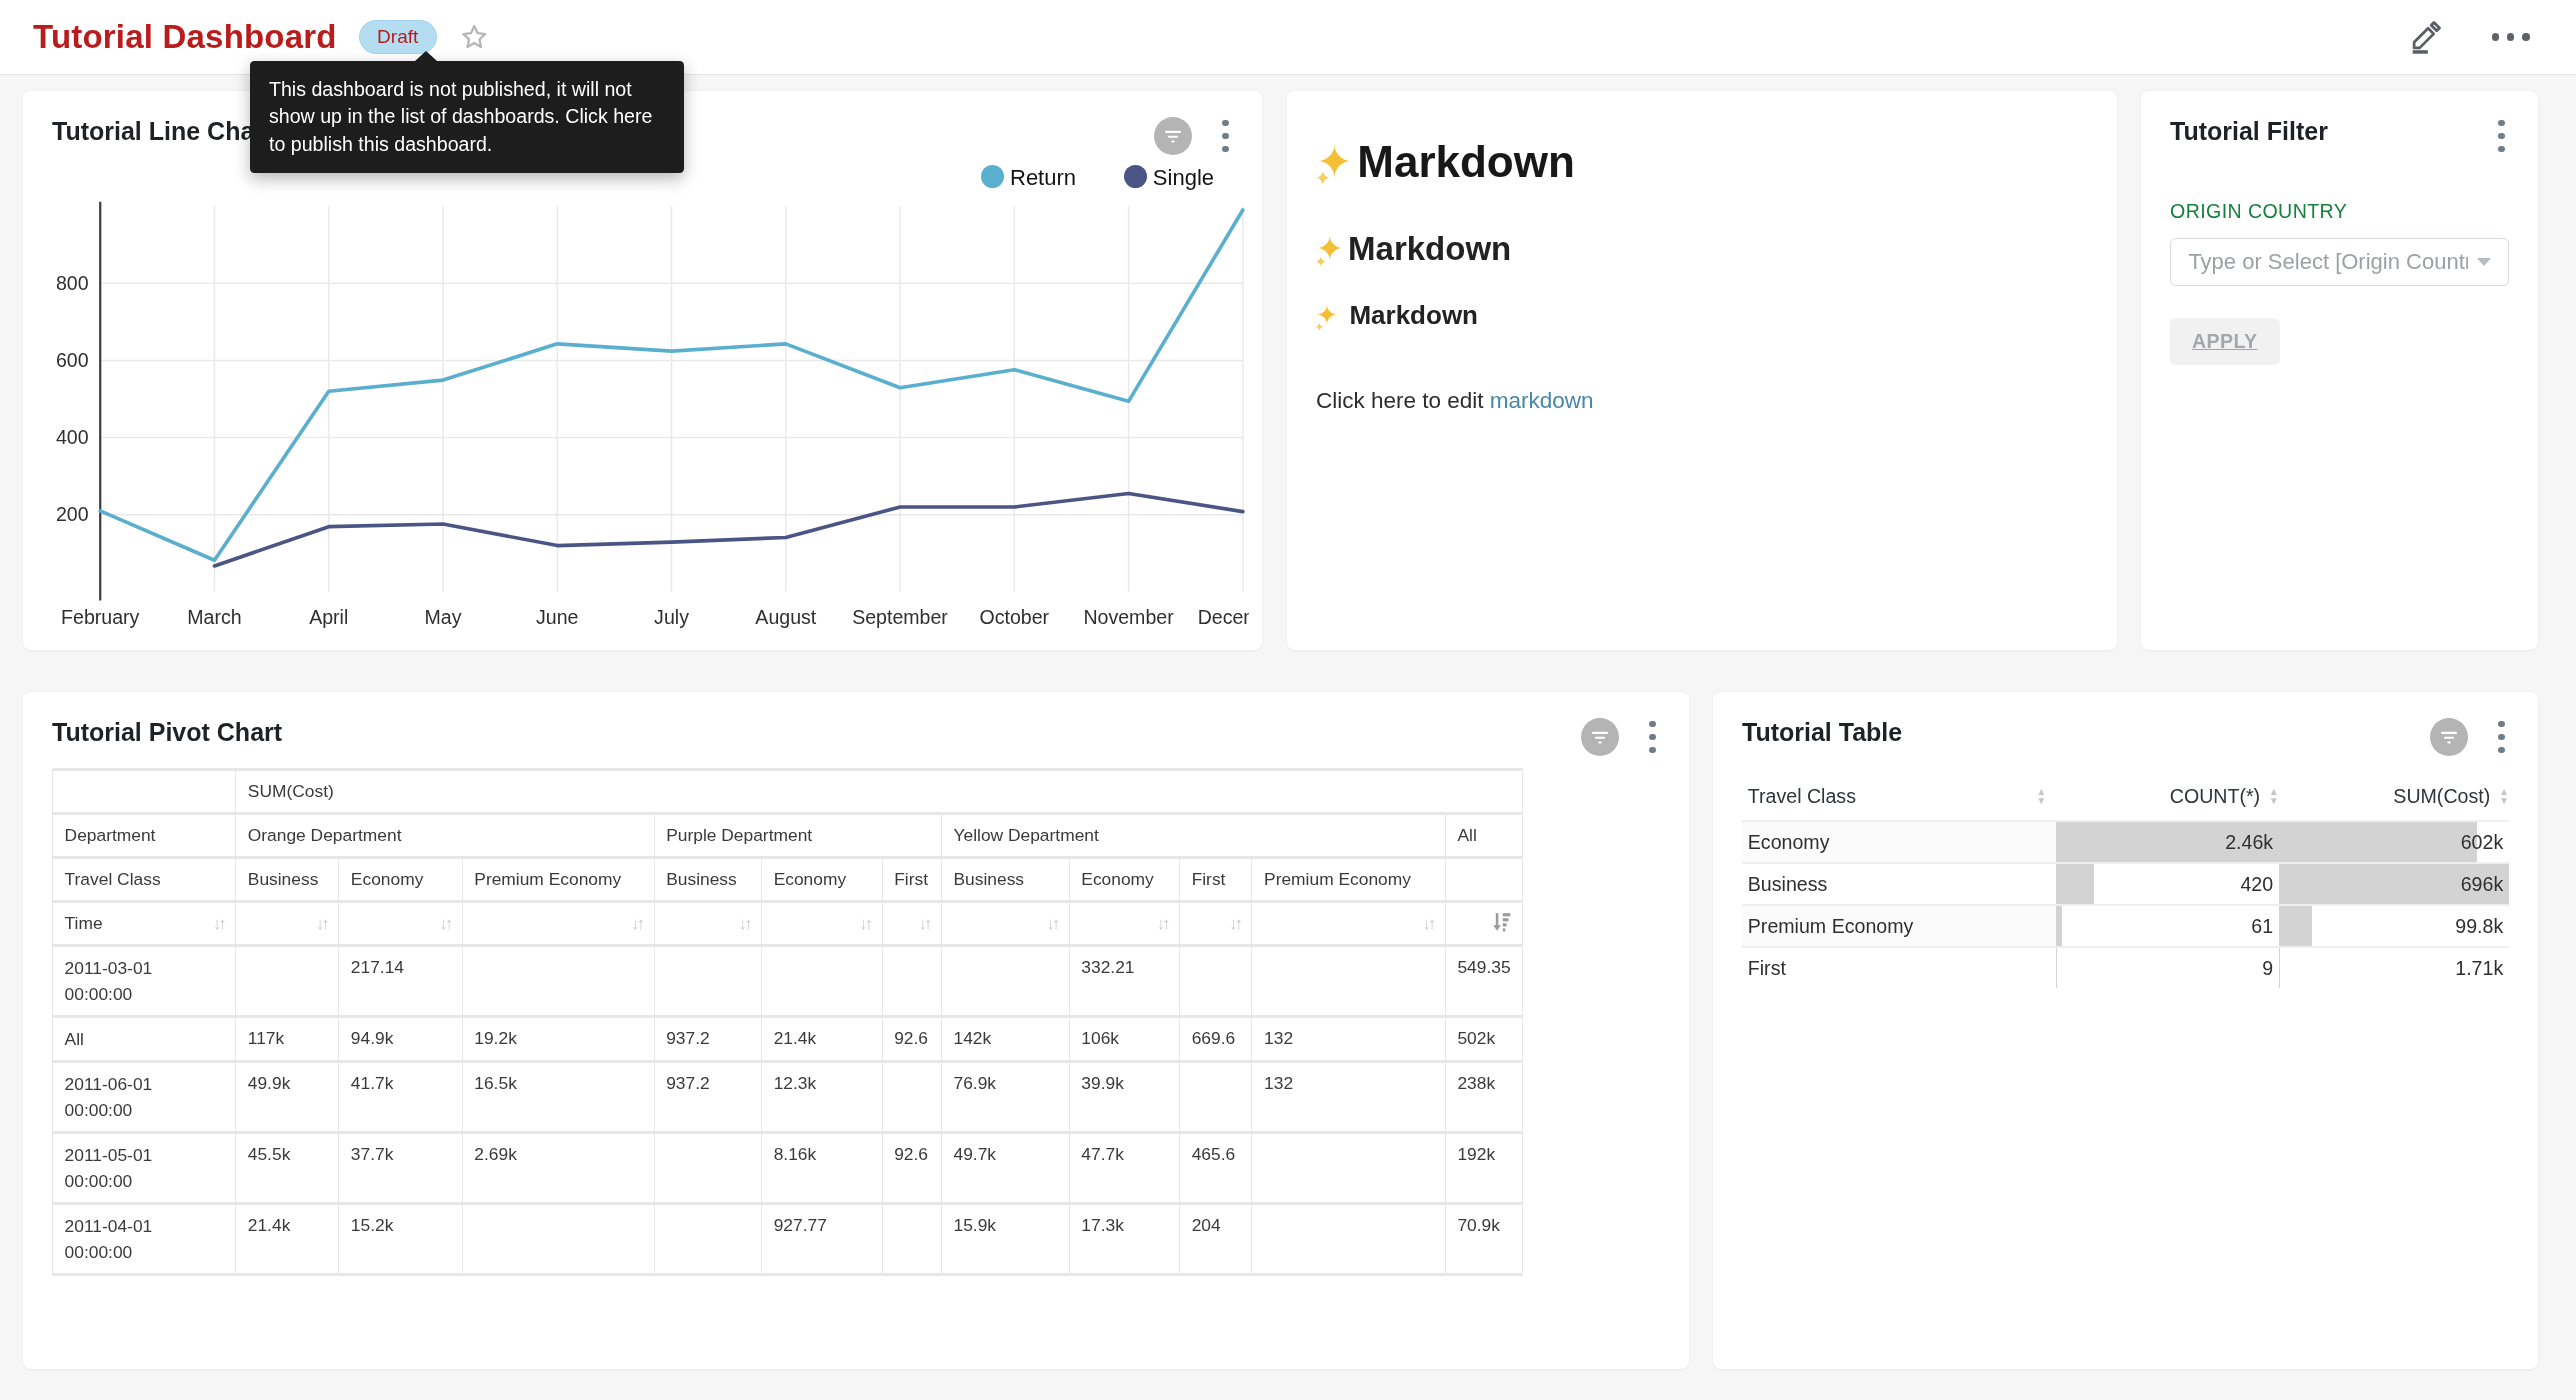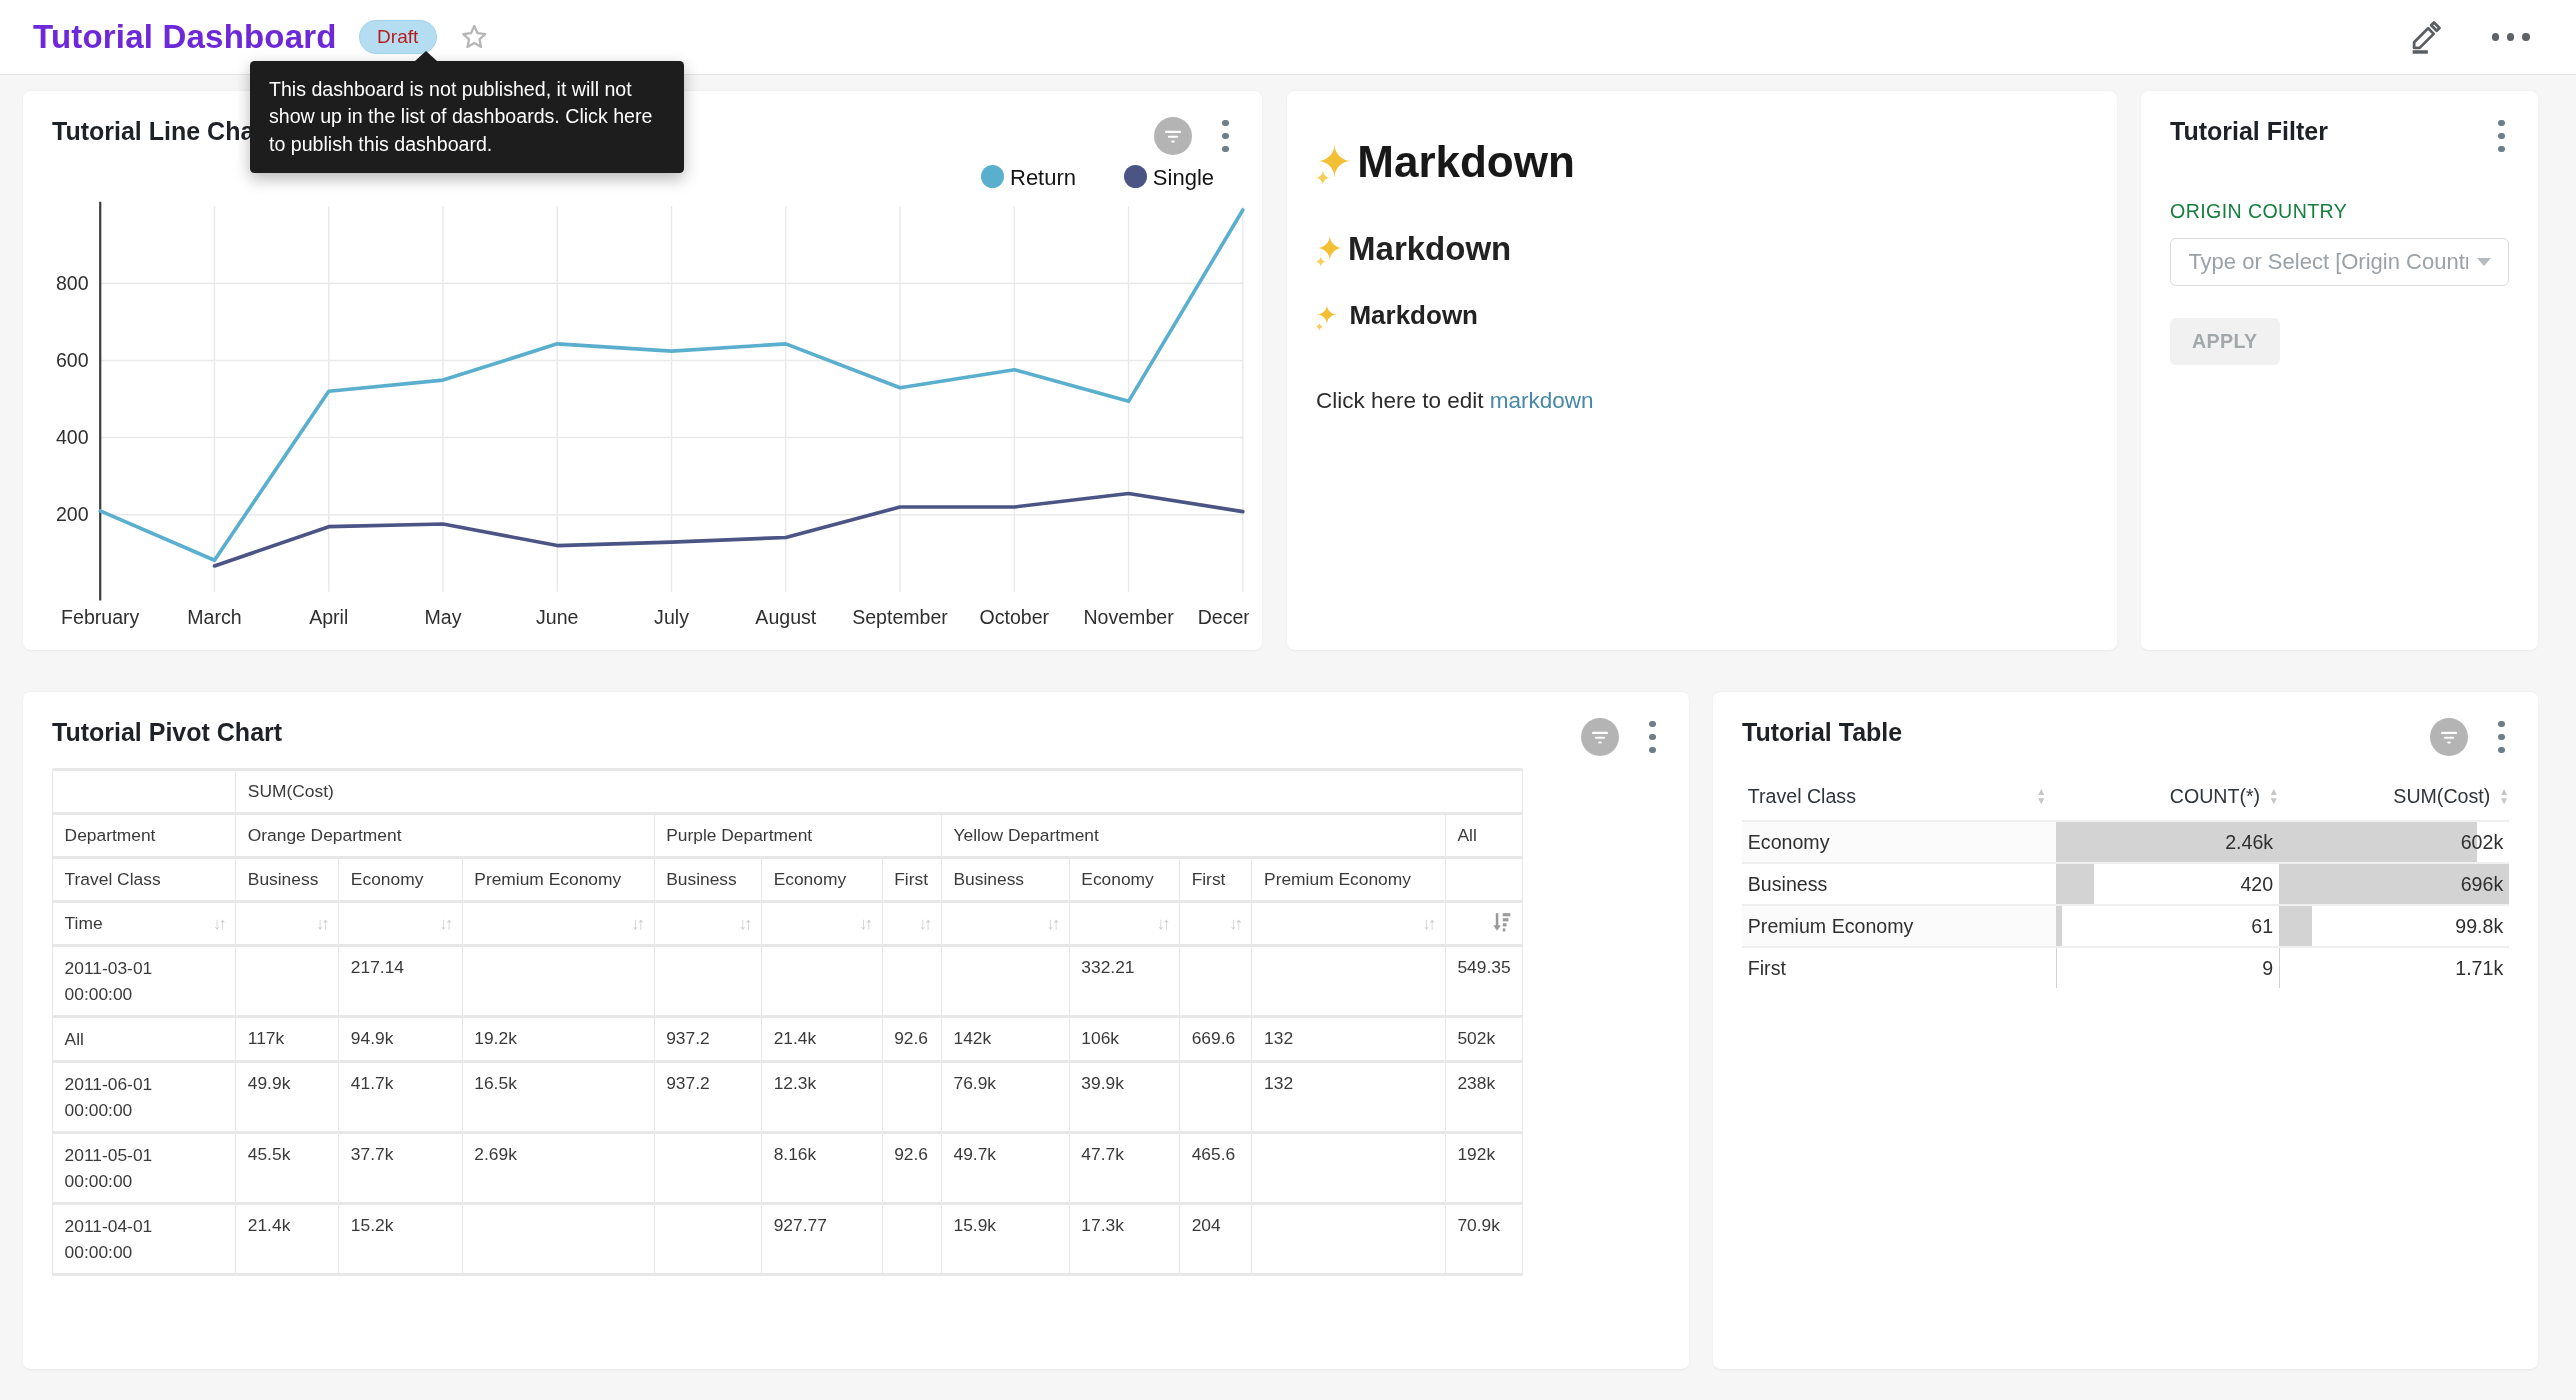--- a/index.html
+++ b/index.html
@@ -1,21 +1,21 @@
 <!DOCTYPE html>
 <html style="font-size:11.6px"><head>
 <meta charset="utf-8">
 <style>
   * { margin:0; padding:0; box-sizing:border-box; }
   html,body { width:2576px; height:1400px; background:#f6f6f6; font-family:"Liberation Sans", sans-serif; overflow:hidden; }
 
   
   .page-header { position:absolute; left:0; top:0; width:2576px; height:75px; background:#fff;
                  border-bottom:1.5px solid #e4e4e4; display:flex; align-items:center; padding:0 42px 0 33px; z-index:10; }
-  .dash-title { font-size:33px; font-weight:600; color:#6d28d9; letter-spacing:0.2px; }
+  .dash-title { font-size:33px; font-weight:600; color:#b91c1c; letter-spacing:0.2px; }
   .draft-badge { margin-left:22px; font-size:19px; font-weight:500; color:#b91c1c; background:#b5ddf1;
                  border:1.5px solid #a3d3ec; border-radius:725px; padding:5.1px 17.4px; }
   .star-btn { margin-left:22px; display:flex; }
   .header-actions { margin-left:auto; display:flex; align-items:center; gap:44px; }
   .dots-h { display:flex; gap:8px; padding:4.4px; }
   .dots-h i { width:7.3px; height:7.3px; border-radius:50%; background:#5f6368; display:block; }
 
   .tooltip { position:absolute; left:250px; top:61px; width:434px; background:#1d1d1d; color:#fff;
              font-size:19.6px; line-height:27.6px; padding:14.5px 19px; border-radius:4.4px; z-index:60;
              box-shadow:0 5.8px 16px rgba(0,0,0,.28); }
@@ -56,21 +56,21 @@
   .md-link { color:#4688a8; cursor:pointer; }
 
   
   .field-label { margin-top:45px; font-size:19.6px; font-weight:500; letter-spacing:0.4px; color:#15803d; }
   .select-box { margin-top:14.5px; width:100%; height:48px; border:1.5px solid #d8dbdd; border-radius:5.8px;
                 display:flex; align-items:center; justify-content:space-between; padding:0 17.4px; cursor:pointer; background:#fff; }
   .select-box .ph { font-size:22px; color:#9aa2a7; white-space:nowrap; overflow:hidden; }
   .caret { width:0; height:0; border-left:7.3px solid transparent; border-right:7.3px solid transparent;
            border-top:8.7px solid #b5bbbe; margin-left:8.7px; flex:none; }
   .apply-btn { margin-top:32px; display:inline-block; background:#f1f1f1; color:#a2a7aa; font-size:19.6px;
-               font-weight:600; letter-spacing:0.4px; padding:12.3px 22px; border:none; border-radius:5.8px; cursor:not-allowed; }
+               font-weight:600; letter-spacing:0.4px; padding:12.3px 22px; border:none; border-radius:5.8px; cursor:not-allowed;text-decoration:underline; }
 
   
   .pivot { width:91.5%; border-collapse:separate; border-spacing:1.5px 3.6px; background:#e7e7e7;
            font-size:17.4px; color:#3a3a3a; margin-top:11.6px; border-radius:1.5px; }
   .pivot th, .pivot td { background:#fff; padding:8px 11.6px; text-align:left; font-weight:400; vertical-align:top; line-height:25px; }
   .pivot .trow { display:flex; justify-content:space-between; align-items:center; }
   .sorticon { color:#cbcbcb; font-size:16.7px; letter-spacing:-2.9px; white-space:nowrap; cursor:pointer; }
   .pivot .datecell { line-height:26px; }
 
   

